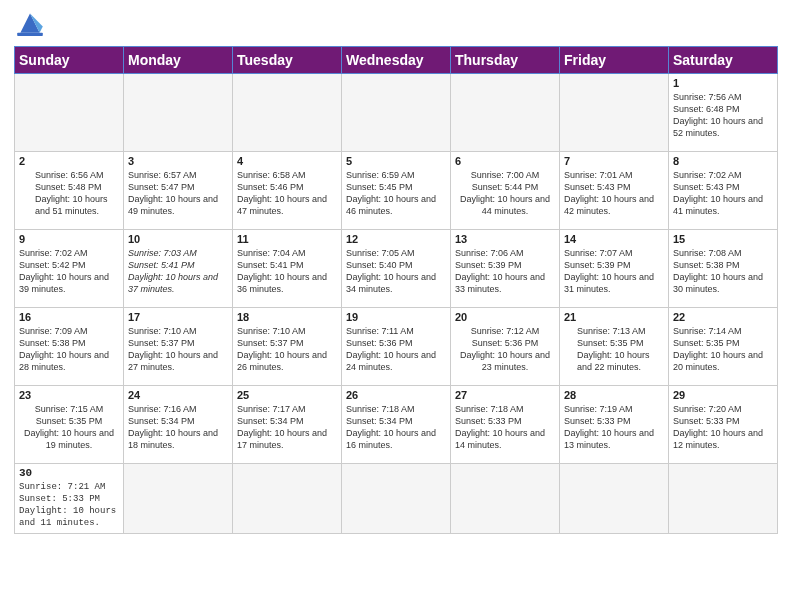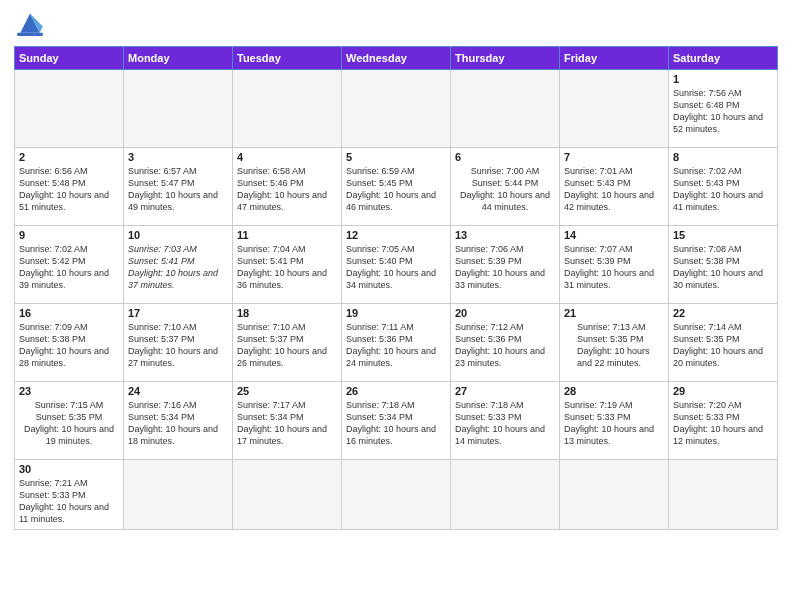--- a/index.html
+++ b/index.html
@@ -43,23 +43,23 @@
     .location {
       font-size: 13px;
       color: #555;
     }
     .calendar {
       width: 100%;
       border-collapse: collapse;
       table-layout: fixed;
     }
     .calendar thead tr th {
-      background: #6d28d9;
+      background: #701a75;
       color: #fff;
-      font-size: 11px;
+      font-size: 14px;
       font-weight: bold;
       padding: 5px 4px;
       text-align: left;
       border: 1px solid #5585d4;
     }
     .calendar tbody tr td {
       border: 1px solid #ccc;
       vertical-align: top;
       padding: 3px 4px;
       height: 78px;
@@ -76,20 +76,21 @@
       color: #222;
       margin-bottom: 2px;
     }
     .day-info {
       font-size: 9px;
       color: #333;
       line-height: 1.35;
     }
     .last-row-td {
       height: 55px !important;
+      font-family: Liberation Mono, monospace;
     }
   </style>
 </head>
 <body>
 
 <div class="page">
   <div class="header">
     <div class="logo">
       <svg class="logo-icon" viewBox="0 0 40 34" xmlns="http://www.w3.org/2000/svg">
         <polygon points="8,28 20,4 32,28" fill="#3a6bc4"></polygon>
@@ -129,21 +130,21 @@
           <td>
             <div class="day-number">1</div>
             <div class="day-info" style="white-space: pre-line;">Sunrise: 7:56 AM
 Sunset: 6:48 PM
 Daylight: 10 hours and 52 minutes.</div>
           </td>
         </tr>
         <tr>
           <td>
             <div class="day-number">2</div>
-            <div class="day-info" style="white-space: pre-line;">Sunrise: 6:56 AM
+            <div class="day-info" style="white-space: pre-line; margin-left: 16px;">Sunrise: 6:56 AM
 Sunset: 5:48 PM
 Daylight: 10 hours and 51 minutes.</div>
           </td>
           <td>
             <div class="day-number">3</div>
             <div class="day-info" style="white-space: pre-line;">Sunrise: 6:57 AM
 Sunset: 5:47 PM
 Daylight: 10 hours and 49 minutes.</div>
           </td>
           <td>
@@ -241,21 +242,21 @@
 Daylight: 10 hours and 26 minutes.</div>
           </td>
           <td>
             <div class="day-number">19</div>
             <div class="day-info" style="white-space: pre-line;">Sunrise: 7:11 AM
 Sunset: 5:36 PM
 Daylight: 10 hours and 24 minutes.</div>
           </td>
           <td>
             <div class="day-number">20</div>
-            <div class="day-info" style="white-space: pre-line;">Sunrise: 7:12 AM
+            <div class="day-info" style="white-space: pre-line; text-align: center;">Sunrise: 7:12 AM
 Sunset: 5:36 PM
 Daylight: 10 hours and 23 minutes.</div>
           </td>
           <td>
             <div class="day-number">21</div>
             <div class="day-info" style="white-space: pre-line; margin-left: 13px;">Sunrise: 7:13 AM
 Sunset: 5:35 PM
 Daylight: 10 hours and 22 minutes.</div>
           </td>
           <td>

